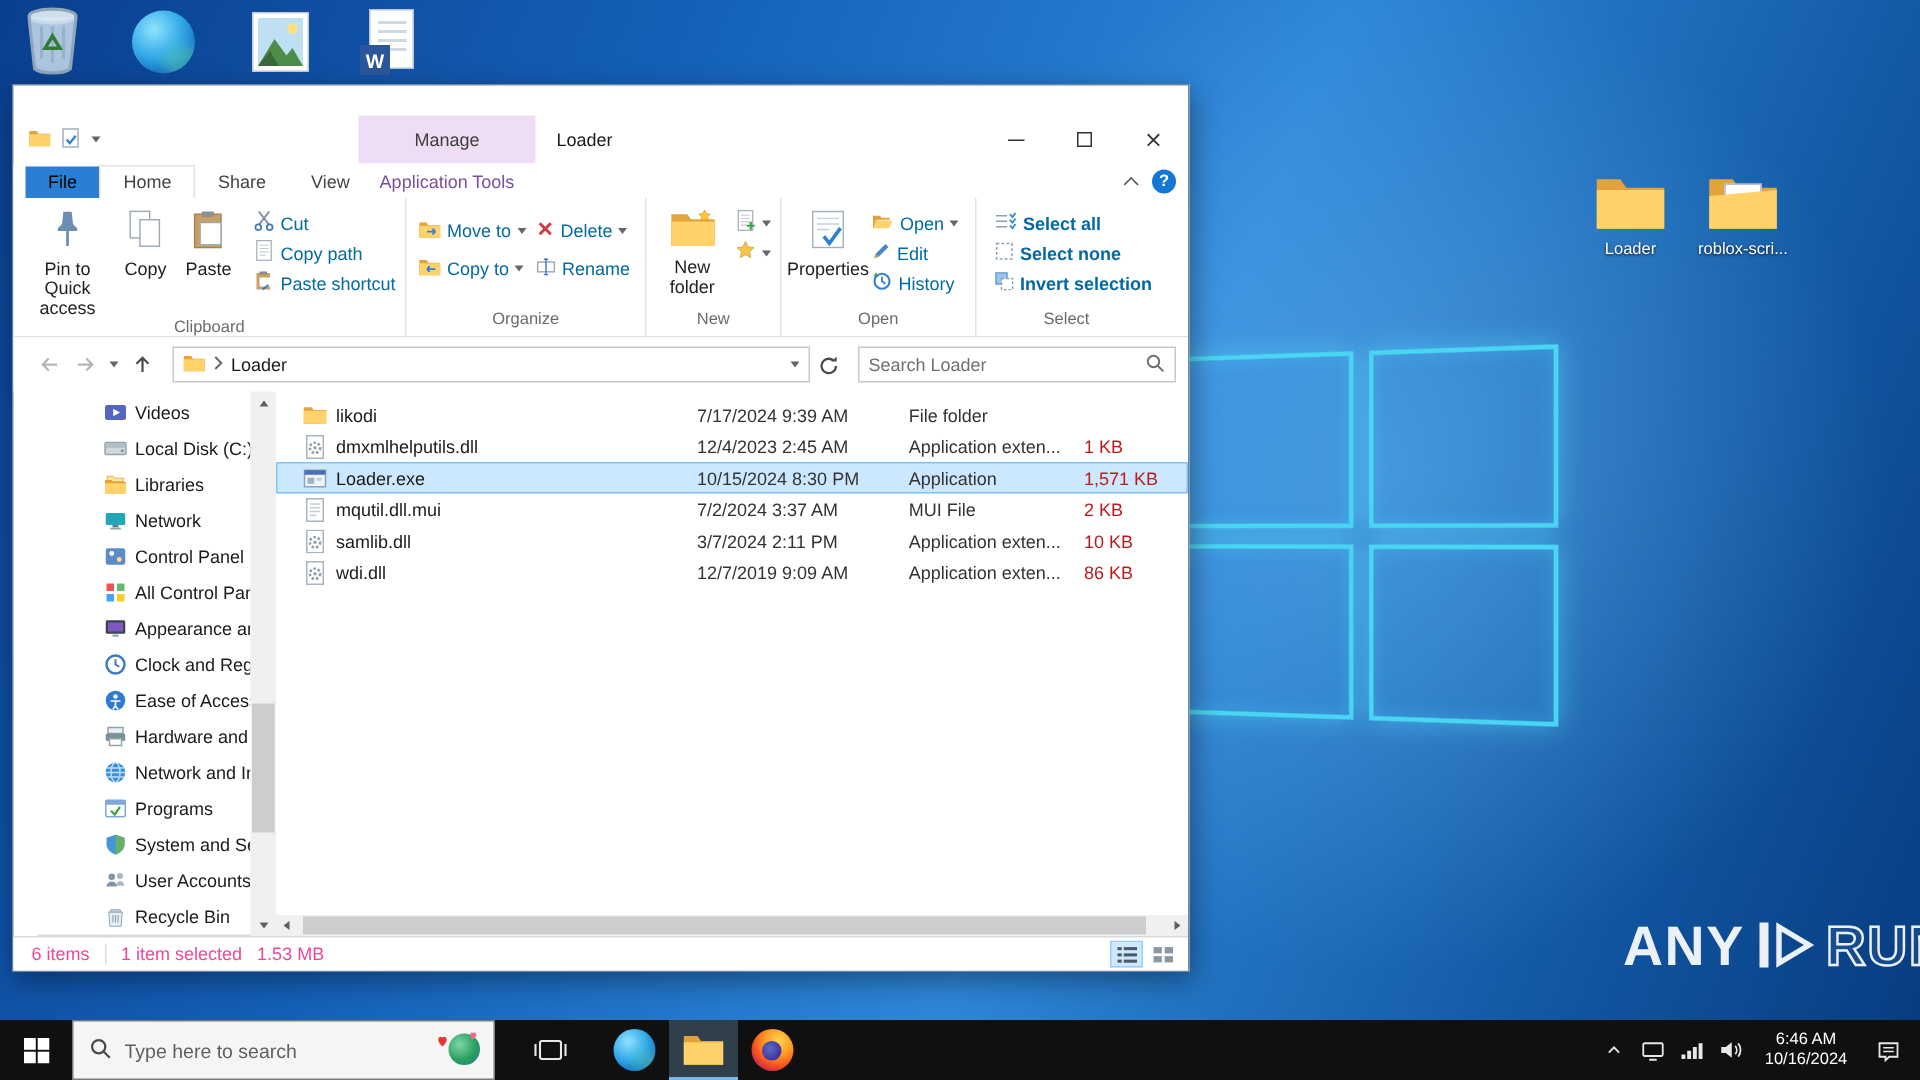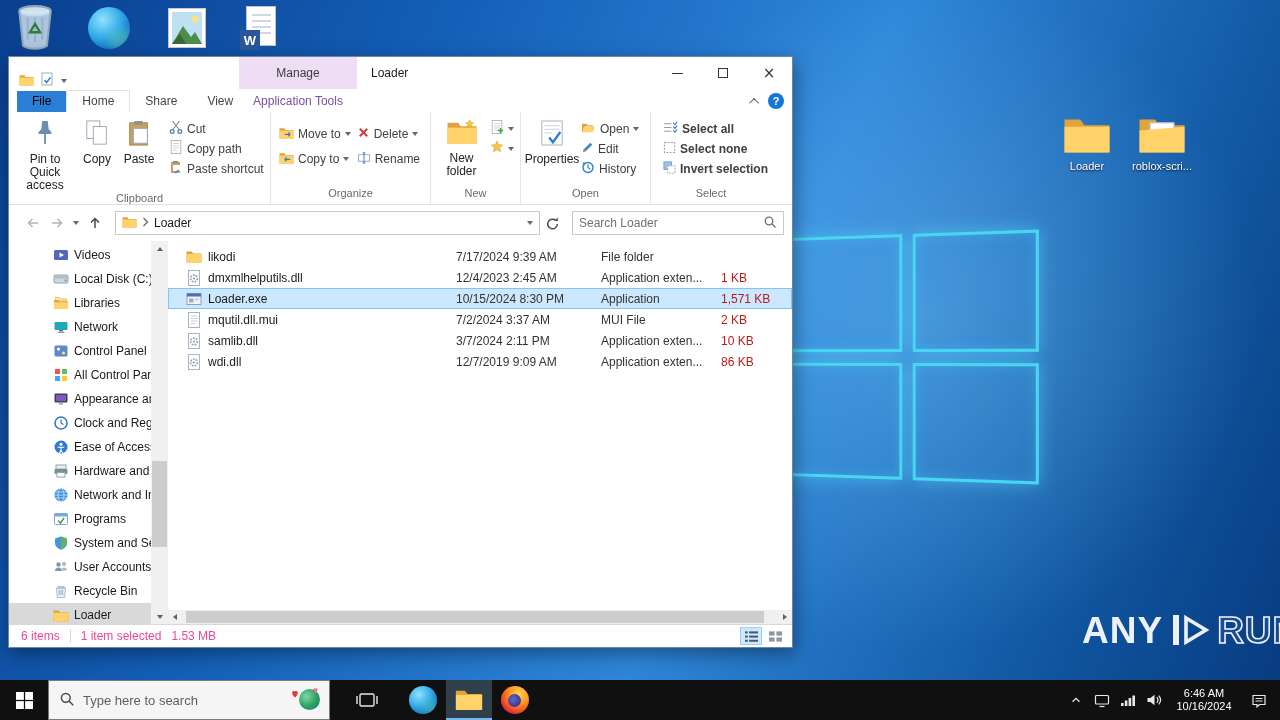--- a/index.html
+++ b/index.html
@@ -39,21 +39,21 @@
 
   .anyrun { position:absolute; left:1082px; top:610px; display:flex; align-items:center; gap:7px; opacity:.92; }
   .anyrun .solid { color:#fff; font-size:37px; font-weight:bold; letter-spacing:1px; }
   .anyrun .hollow { font-size:37px; font-weight:bold; letter-spacing:1px; color:rgba(255,255,255,.06);
     -webkit-text-stroke:1.6px #fff; }
 
   
   .window { position:absolute; left:8px; top:56px; width:785px; height:592px; background:#fff;
     border:1px solid #6f869c; box-shadow:2px 6px 18px rgba(0,0,0,.38); display:flex; flex-direction:column; }
 
-  .titlebar { position:relative; height:32px; display:flex; align-items:flex-end; flex:0 0 auto; }
+  .titlebar { position:relative; height:32px; display:flex; align-items:center; flex:0 0 auto;margin-top:20px; }
   .qat { display:flex; align-items:center; gap:7px; padding-left:10px; }
   .manage-block { position:absolute; left:230px; top:0; width:118px; height:32px;
     background:var(--manage-bg,#eeddf5); display:flex; align-items:center; justify-content:center;
     font-size:12px; color:#3d3d3d; }
   .win-title { position:absolute; left:362px; top:0; height:32px; display:flex; align-items:center; font-size:12px; }
   .caption-btns { margin-left:auto; display:flex; height:100%; }
   .cap { width:46px; height:100%; display:flex; align-items:center; justify-content:center; color:#333; }
   .cap .minbar { width:11px; height:1px; background:#333; }
   .cap .maxbox { width:10px; height:10px; border:1px solid #333; }
   .cap.close { font-size:15px; font-family:"DejaVu Sans", sans-serif; }
@@ -73,38 +73,38 @@
   .ribbon { height:93px; display:flex; border-bottom:1px solid #e0e0e0; flex:0 0 auto; background:#fff; }
   .rgroup { display:flex; flex-direction:column; border-right:1px solid #e4e4e4; }
   .rg-clip { width:262px; } .rg-org { width:160px; } .rg-new { width:90px; }
   .rg-open { width:130px; } .rg-sel { width:120px; border-right:none; }
   .rg-body { flex:1; display:flex; padding:3px 3px 0 5px; }
   .rg-label { height:17px; text-align:center; font-size:11px; color:#6a6a6a; }
   .bigbtn { display:flex; flex-direction:column; align-items:center; justify-content:flex-start;
     gap:3px; padding:4px 3px 0; text-align:center; line-height:13px; font-size:12px; color:#222; }
   .bigbtn.pin { width:62px; } .bigbtn.w40 { width:42px; } .bigbtn.w50 { width:52px; }
   .ministack { display:flex; flex-direction:column; justify-content:flex-start; gap:1px; padding-top:4px; }
-  .smallbtn { display:flex; align-items:center; gap:4px; height:19px; padding:0 3px; font-size:12px; color:#404040; white-space:nowrap; }
+  .smallbtn { display:flex; align-items:center; gap:4px; height:19px; padding:0 3px; font-size:12px; color:#0369a1; white-space:nowrap; }
   .org-grid { display:grid; grid-template-columns:1fr 1fr; grid-auto-rows:25px; align-items:center; width:100%; padding-top:6px; }
   .tri { width:0; height:0; border-left:3.5px solid transparent; border-right:3.5px solid transparent;
     border-top:4px solid #666; display:inline-block; }
 
   .addr-row { height:36px; display:flex; align-items:center; padding:0 8px 0 12px; flex:0 0 auto; background:#fff; }
   .navbtn { display:flex; align-items:center; justify-content:center; padding:0 4px; }
   .crumb { flex:1; height:24px; border:1px solid #c9c9c9; display:flex; align-items:center;
     padding:0 6px; gap:5px; margin-left:8px; background:#fff; }
   .crumb .path-txt { font-size:12px; }
   .crumb .spacer { flex:1; }
   .refresh-btn { width:24px; height:24px; display:flex; align-items:center; justify-content:center; }
   .searchbox { width:212px; height:24px; border:1px solid #c9c9c9; margin-left:8px; display:flex;
     align-items:center; padding:0 6px; gap:4px; background:#fff; }
   .searchbox input { border:none; outline:none; flex:1; font-size:12px; font-family:inherit; background:transparent; }
   .searchbox input::placeholder { color:#707070; }
 
-  .middle { flex:1; display:flex; min-height:0; }
+  .middle { flex:1; display:flex; min-height:0;padding-left:16px; }
   .sidebar { width:142px; overflow:hidden; padding-top:2px; }
   .side-item { height:24px; display:flex; align-items:center; gap:5px; padding-left:44px; white-space:nowrap; }
   .side-item .slbl { overflow:hidden; width:92px; }
   .side-item.sel { background:var(--sidebar-selected-bg,#d9d9d9); }
   .sic { width:16px; height:16px; flex:0 0 16px; display:flex; align-items:center; justify-content:center; }
 
   .vscroll { width:17px; background:#f0f0f0; display:flex; flex-direction:column; align-items:center; }
   .vscroll .varrow { height:15px; display:flex; align-items:center; justify-content:center; width:100%; }
   .vtrack { flex:1; width:100%; position:relative; }
   .vthumb { position:absolute; left:1px; right:1px; top:58%; height:86px; background:#cdcdcd; }

